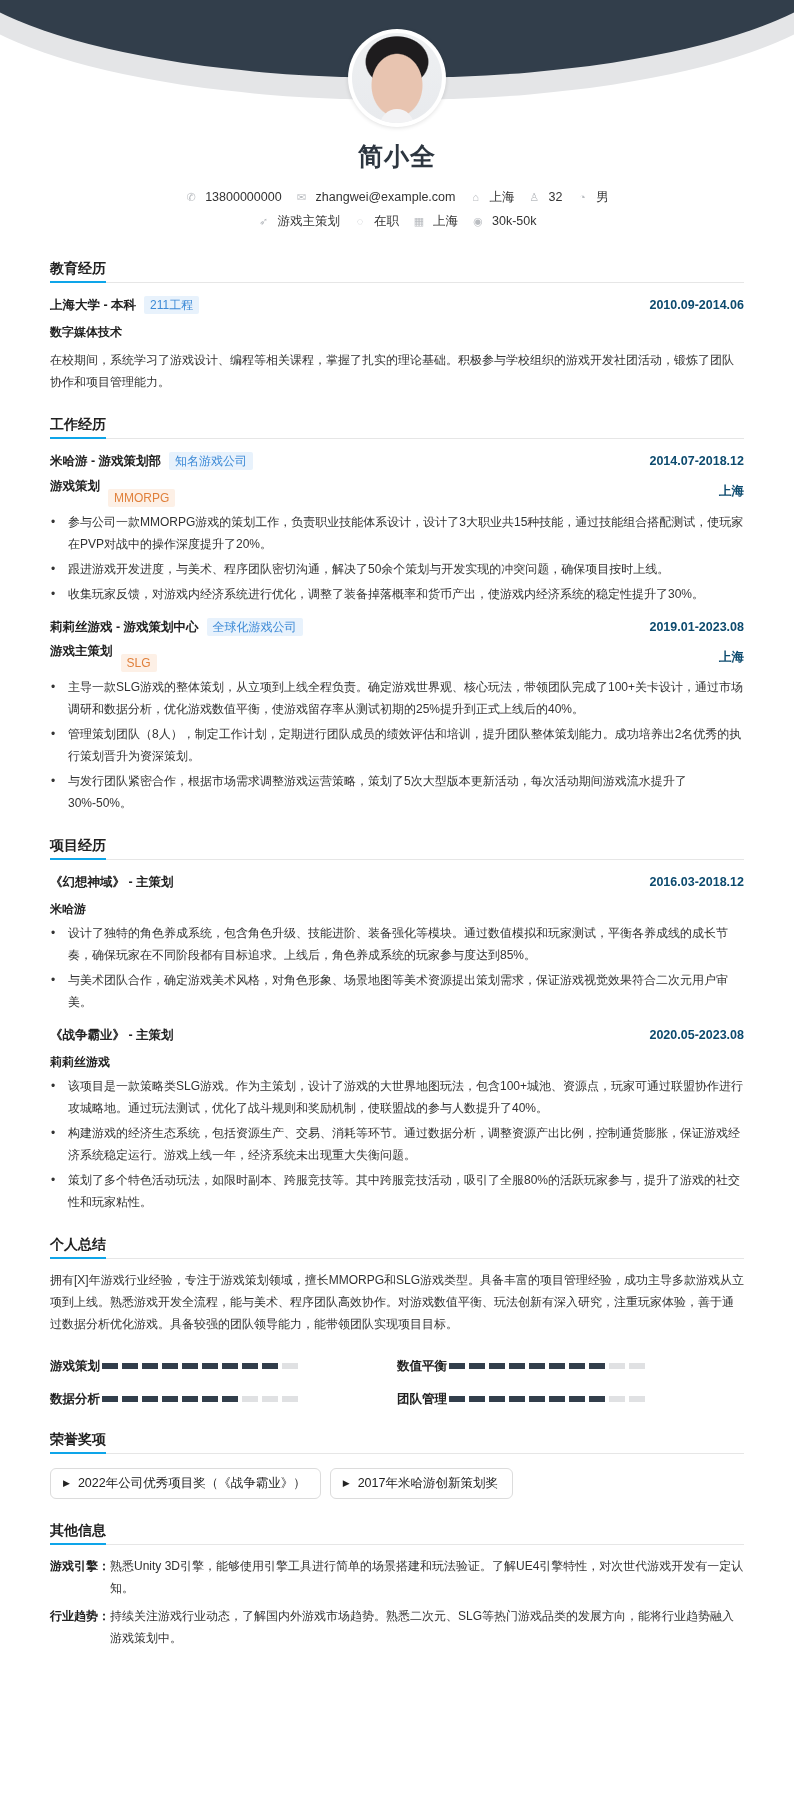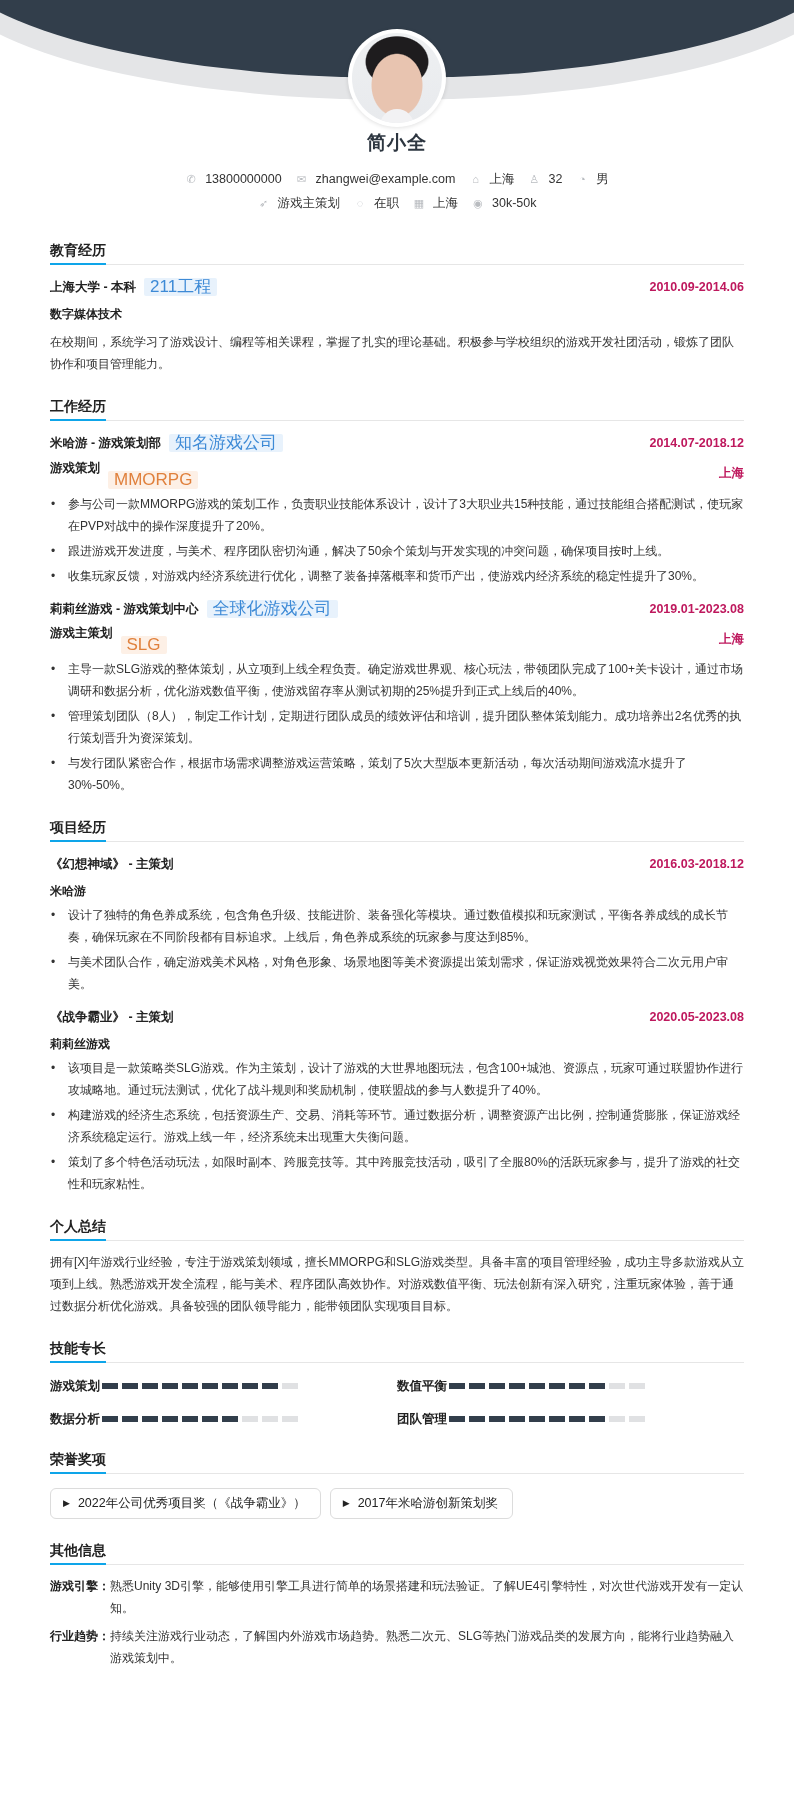--- a/index.html
+++ b/index.html
@@ -8,38 +8,38 @@
   .page { position: relative; width: 794px; min-height: 1808px; overflow: hidden; }
 
   
   .hero { position: relative; height: 128px; }
   .hero .band { position: absolute; left: -60px; right: -60px; top: -280px; height: 380px; border-radius: 0 0 50% 50% / 0 0 130px 130px; background: #e4e5e7; }
   .hero .dark { position: absolute; left: -60px; right: -60px; top: -300px; height: 378px; border-radius: 0 0 50% 50% / 0 0 130px 130px; background: #323e4b; }
   .avatar { position: absolute; left: 348px; top: 29px; width: 98px; height: 98px; border-radius: 50%; background: #fff; padding: 4px; box-shadow: 0 1px 4px rgba(0,0,0,0.12); }
   .avatar .face { width: 100%; height: 100%; border-radius: 50%; background: radial-gradient(ellipse 26px 32px at 50% 58%, #e8c4b0 0 96%, transparent 100%), radial-gradient(ellipse 32px 26px at 50% 32%, #1e1c1e 0 96%, transparent 100%), linear-gradient(#eef0f2, #e8eaed); position: relative; overflow: hidden; }
   .avatar .face::after { content: ""; position: absolute; left: 28px; right: 28px; bottom: -6px; height: 20px; background: #f2f2f4; border-radius: 20px 20px 0 0; }
 
-  .name { text-align: center; font-size: 19px; font-weight: bold; color: #2d3640; margin-top: 1px; letter-spacing: 1px; }
+  .name { text-align: center; font-size: 25px; font-weight: bold; color: #2d3640; margin-top: 10px; letter-spacing: 1px; }
   .info-row { display: flex; justify-content: center; align-items: center; gap: 0; font-size: 12.5px; color: #333; }
   .info-row.r1 { margin-top: 12px; }
   .info-row.r2 { margin-top: 6px; }
   .info-item { display: inline-flex; align-items: center; margin: 0 7px; }
   .info-item .ic { color: #b9bcc0; font-size: 11px; margin-right: 8px; width: 12px; text-align: center; }
 
   .content { padding: 0 50px; }
   .section { margin-top: 22px; }
   .section:first-child { margin-top: 28px; }
   .sec-head { position: relative; height: 24px; border-bottom: 1px solid #e6e6e6; }
   .sec-title { position: absolute; left: 0; bottom: -1px; font-size: 14px; font-weight: bold; color: #222; padding-bottom: 3px; border-bottom: 2px solid #0ea5e9; line-height: 20px; }
 
   .entry { margin-top: 13px; }
   .row { display: flex; justify-content: space-between; align-items: center; }
   .row-title { font-weight: bold; font-size: 12.5px; color: #222; display: flex; align-items: flex-start; }
-  .row-right { font-weight: bold; font-size: 12.5px; color: #be185d; }
-  .tag { display: inline-block; font-weight: normal; font-size: 17px; padding: 0 6px; margin-left: 8px; line-height: 18px; border-radius: 2px; }
+  .row-right { font-weight: bold; font-size: 12.5px; color: #0c4a6e; }
+  .tag { display: inline-block; font-weight: normal; font-size: 12px; padding: 0 6px; margin-left: 8px; line-height: 18px; border-radius: 2px; }
   .tag.blue { background: #e8f2fc; color: #3d8ad6; }
   .tag.orange { background: #fdf0e6; color: #e0803c; margin-top: 12px; }
   .sub { font-weight: bold; font-size: 12px; margin-top: 8px; color: #222; }
   .para { margin-top: 8px; font-size: 12px; color: #333; line-height: 22px; }
   ul.bullets { list-style: none; margin-top: 4px; }
   ul.bullets li { position: relative; font-size: 12px; color: #333; line-height: 22px; margin-top: 3px; padding-left: 18px; text-indent: 0; }
   ul.bullets li::before { content: "•"; position: absolute; left: 1px; top: 0; color: #333; }
 
   .skills { display: grid; grid-template-columns: 1fr 1fr; row-gap: 14px; margin-top: 14px; }
   .skill { display: flex; align-items: center; }
@@ -214,23 +214,20 @@
     </div>
 
     <div class="section">
       <div class="sec-head">
           <span class="sec-title">个人总结</span>
         </div>
       <div class="para" style="margin-top:10px;">拥有[X]年游戏行业经验，专注于游戏策划领域，擅长MMORPG和SLG游戏类型。具备丰富的项目管理经验，成功主导多款游戏从立项到上线。熟悉游戏开发全流程，能与美术、程序团队高效协作。对游戏数值平衡、玩法创新有深入研究，注重玩家体验，善于通过数据分析优化游戏。具备较强的团队领导能力，能带领团队实现项目目标。</div>
     </div>
 
     <div class="section">
-      <div class="sec-head">
-          <span class="sec-title">技能专长</span>
-        </div>
       <div class="skills" id="skills">
         <div class="skill">
             <span class="label">游戏策划</span>
             <span class="bars">
               <span class="bar on"></span>
               <span class="bar on"></span>
               <span class="bar on"></span>
               <span class="bar on"></span>
               <span class="bar on"></span>
               <span class="bar on"></span>

